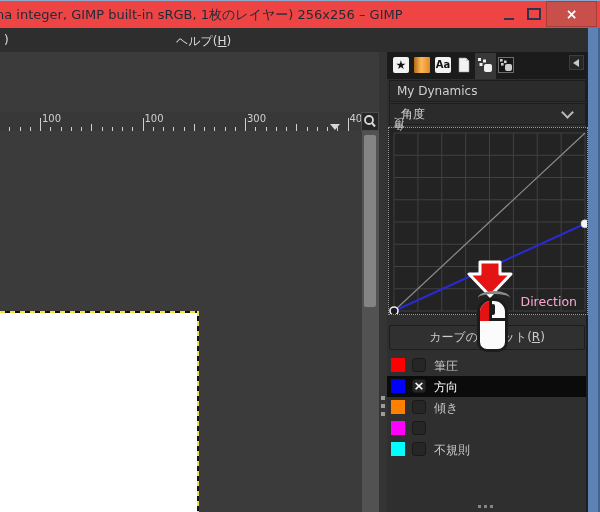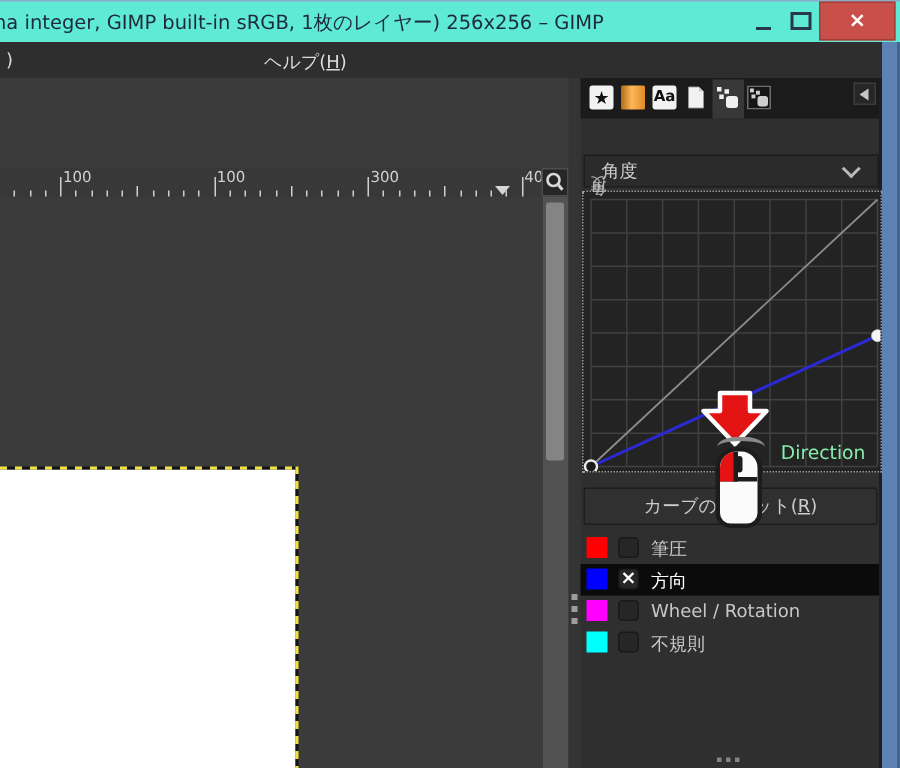--- a/index.html
+++ b/index.html
@@ -1,21 +1,21 @@
 <!DOCTYPE html>
 <html><head>
 <meta charset="utf-8">
 <style>
   * { margin:0; padding:0; box-sizing:border-box; }
   html,body { width:600px; height:512px; overflow:hidden; background:#3a3a3a;
     font-family:"DejaVu Sans","Liberation Sans",sans-serif; }
   .abs { position:absolute; }
 
   
-  #titlebar { left:0; top:0; width:600px; height:28px; background:#5eead4; border-top:1px solid #8fa9cc;text-decoration:underline; }
+  #titlebar { left:0; top:0; width:600px; height:28px; background:#ef4444; border-top:1px solid #8fa9cc;text-decoration:underline; }
   #title-text { left:-4px; top:5px; color:#1e2a3c; font-size:13px; white-space:nowrap; }
   #btn-min { left:500px; top:6px; width:18px; height:16px; }
   #btn-min .bar { position:absolute; left:4px; bottom:3px; width:10px; height:2px; background:#26374f; }
   #btn-max { left:527px; top:7px; width:14px; height:12px; border:2px solid #26374f; background:transparent; }
   #btn-close { left:546px; top:0; width:51px; height:26px; background:#c9504a; border:1px solid #a63d38;
     color:#fff; font-size:14px; font-weight:bold; text-align:center; line-height:24px; }
 
   
   #menubar { left:0; top:28px; width:588px; height:24px; background:#2e2e2e; color:#dcdcdc; font-size:12px; }
   .menu-item { position:absolute; top:5px; white-space:nowrap; }
@@ -65,21 +65,21 @@
     border:1px solid #1d1d1d; color:#cfcfcf; font-size:12px; line-height:20px; padding-left:11px; }
   #dynamics-select .chev { position:absolute; right:13px; top:4px; width:9px; height:9px;
     border-right:2px solid #b9b9b9; border-bottom:2px solid #b9b9b9; transform:rotate(45deg); }
 
   
   #curve-area { position:absolute; left:1px; top:75px; width:200px; height:188px; background:#232323;
     border:1px dotted #9a9a9a; }
   #curve-svg { position:absolute; left:0; top:0; }
   #y-axis-label { position:absolute; left:4px; top:8px; color:#b5b5b5; font-size:11px;
     writing-mode:vertical-rl; transform:rotate(180deg); letter-spacing:2px; }
-  #direction-label { position:absolute; right:10px; top:166px; color:#86efac; font-size:12.5px; }
+  #direction-label { position:absolute; right:10px; top:166px; color:#f9a8d4; font-size:12.5px; }
 
   #reset-btn { position:absolute; left:2px; top:273px; width:196px; height:25px; background:#303030;
     border:1px solid #1d1d1d; border-radius:2px; color:#cccccc; font-size:12px; text-align:center; line-height:23px; }
 
   
   #rows { position:absolute; left:0; top:303px; width:199px; }
   .row { position:relative; width:100%; height:21px; }
   .row.selected { background:#0b0b0b; }
   .swatch { position:absolute; left:4px; top:3px; width:14px; height:14px; }
   .checkbox { position:absolute; left:25px; top:3px; width:14px; height:14px; background:#262626;
@@ -217,20 +217,21 @@
         <rect x="2" y="2" width="2.6" height="2.6" fill="#cfcfcf"></rect>
         <rect x="6" y="3.5" width="2.6" height="2.6" fill="#cfcfcf"></rect>
         <rect x="3" y="6" width="2.6" height="2.6" fill="#cfcfcf"></rect>
       </svg>
     </div>
     <div id="panel-menu-btn">
       <span class="tri"></span>
     </div>
   </div>
 
+  <div id="panel-header">My Dynamics</div>
 
   <div id="dynamics-select">
     <span>角度</span>
     <span class="chev"></span>
   </div>
 
   <div id="curve-area">
     <svg id="curve-svg" width="198" height="186" viewBox="0 0 198 186">
         <line x1="5" y1="5" x2="5" y2="183" stroke="#414141" stroke-width="1"></line>
         <line x1="28.875" y1="5" x2="28.875" y2="183" stroke="#414141" stroke-width="1"></line>
@@ -269,25 +270,29 @@
         <span class="row-label">筆圧</span>
       </div>
 
 
       <div class="row selected">
         <span class="swatch" style="background: rgb(0, 0, 255);"></span>
         <span class="checkbox"><span class="check">×</span></span>
         <span class="row-label">方向</span>
       </div>
 
+      <div class="row">
+        <span class="swatch" style="background: rgb(255, 128, 0);"></span>
+        <span class="checkbox"><span class="check"></span></span>
+        <span class="row-label">傾き</span>
+      </div>
 
       <div class="row">
         <span class="swatch" style="background: rgb(255, 0, 255);"></span>
         <span class="checkbox"><span class="check"></span></span>
-        <span class="row-label">Wheel / Rotation</span>
       </div>
 
       <div class="row">
         <span class="swatch" style="background: rgb(0, 255, 255);"></span>
         <span class="checkbox"><span class="check"></span></span>
         <span class="row-label">不規則</span>
       </div>
 
     </div>
 

